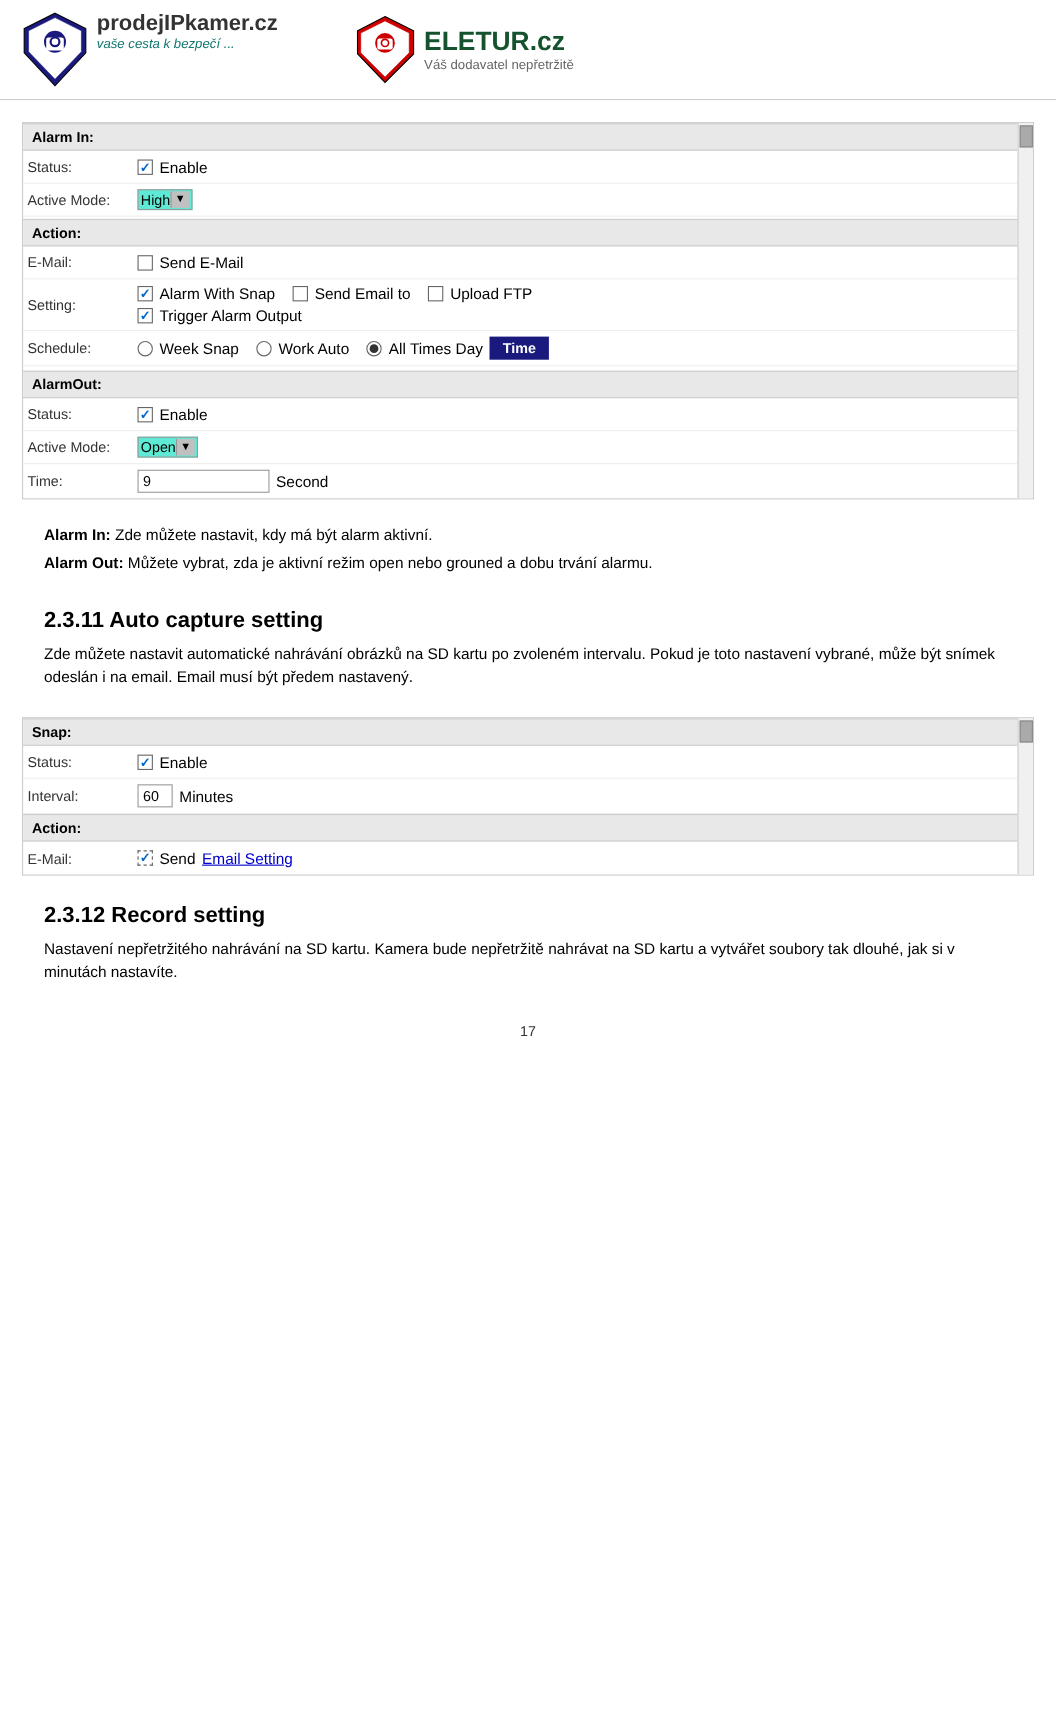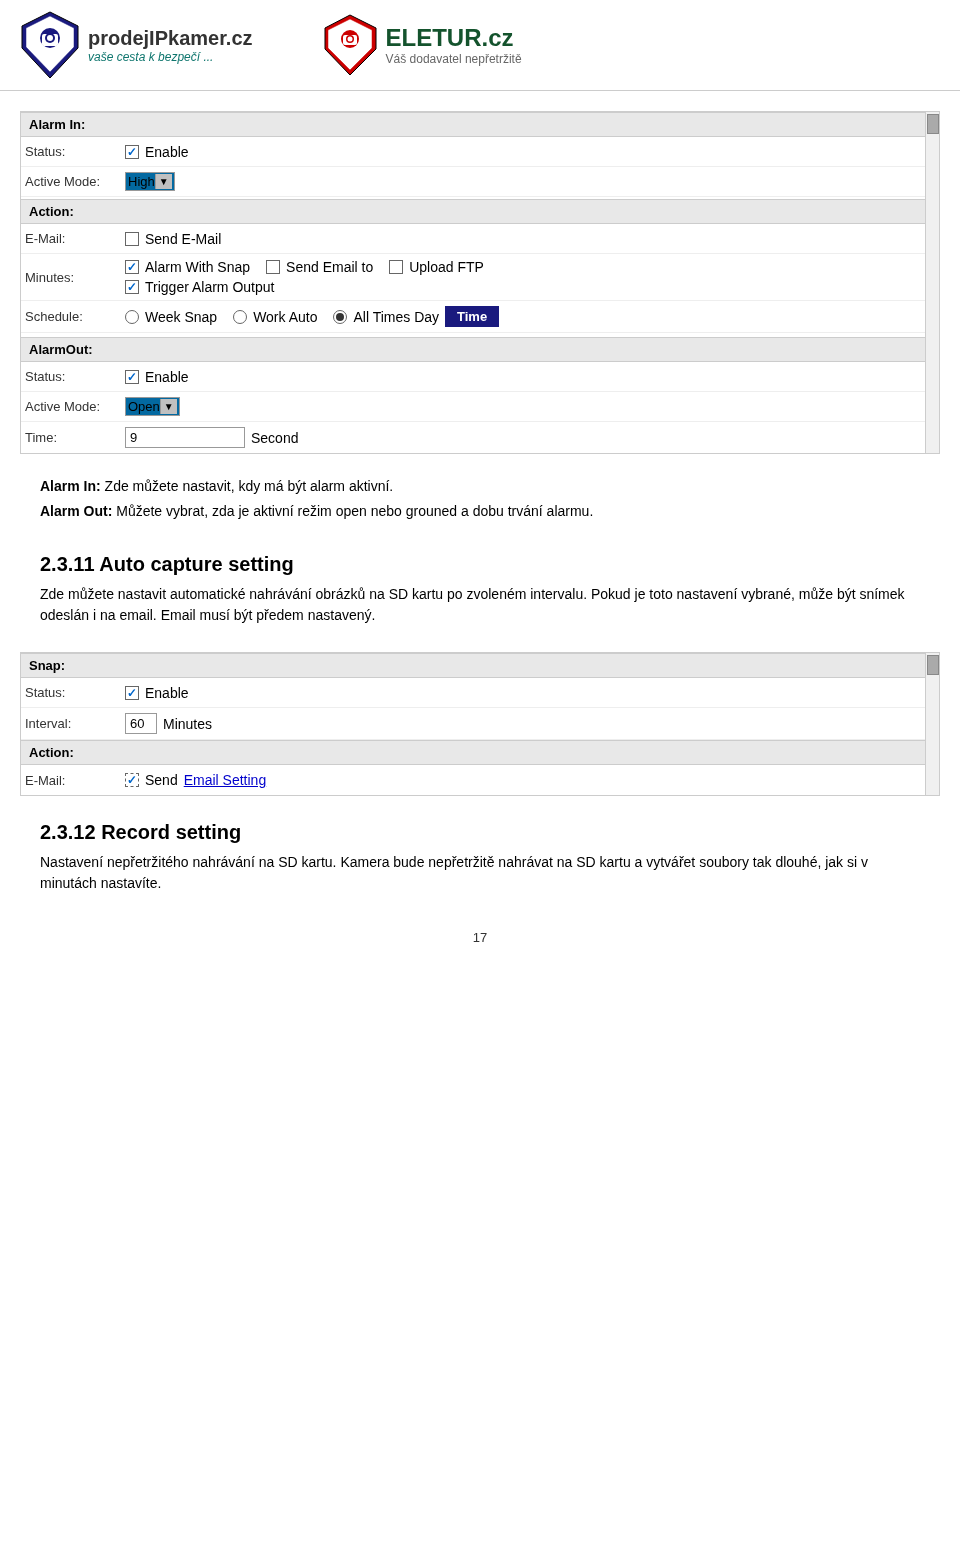--- a/index.html
+++ b/index.html
@@ -129,21 +129,21 @@
       background: #333;
     }
 
     
     .select-box {
       border: 1px solid #999;
       padding: 1px 2px;
       font-size: 13px;
       display: inline-flex;
       align-items: center;
-      background: #0369a1;
+      background: #5eead4;
       min-width: 50px;
     }
     .select-arrow {
       background: #c0c0c0;
       border-left: 1px solid #999;
       padding: 0 3px;
       font-size: 10px;
       align-self: stretch;
       display: flex;
       align-items: center;
@@ -203,21 +203,21 @@
 
     .panel-inner {
       padding-right: 14px;
     }
   </style>
 </head>
 <body>
 
 <div class="header">
 
-  <div style="display:flex;align-items:center;gap:8px;">
+  <div style="display:flex;align-items:flex-start;gap:8px;">
     <svg width="60" height="70" viewBox="0 0 60 70">
       <polygon points="30,2 58,16 58,38 30,68 2,38 2,16" fill="#1a1a7e" stroke="#000" stroke-width="1"></polygon>
       <polygon points="30,6 54,18 54,37 30,62 6,37 6,18" fill="#fff" stroke="#1a1a7e" stroke-width="0.5"></polygon>
       <circle cx="30" cy="28" r="10" fill="#1a1a7e"></circle>
       <rect x="22" y="24" width="16" height="12" rx="2" fill="#fff"></rect>
       <circle cx="30" cy="28" r="5" fill="#1a1a7e"></circle>
       <circle cx="30" cy="28" r="3" fill="#fff"></circle>
     </svg>
     <div>
       <div style="font-size:20px;font-weight:bold;color:#333;">prodejIPkamer.cz</div>
@@ -274,21 +274,21 @@
         <div class="row-label">E-Mail:</div>
         <div class="row-content">
           <div class="cb-box">
             <span class="cb-empty">✓</span>
           </div>
           <span>Send E-Mail</span>
         </div>
       </div>
 
       <div class="config-row">
-        <div class="row-label">Minutes:</div>
+        <div class="row-label">Setting:</div>
         <div class="row-content" style="flex-direction:column; align-items:flex-start; gap:4px;">
           <div style="display:flex;align-items:center;gap:6px;">
             <div class="cb-box checked">
               <span class="cb-check">✓</span>
             </div>
             <span>Alarm With Snap</span>
             <div class="cb-box" style="margin-left:10px;">
               <span class="cb-empty">✓</span>
             </div>
             <span>Send Email to</span>

